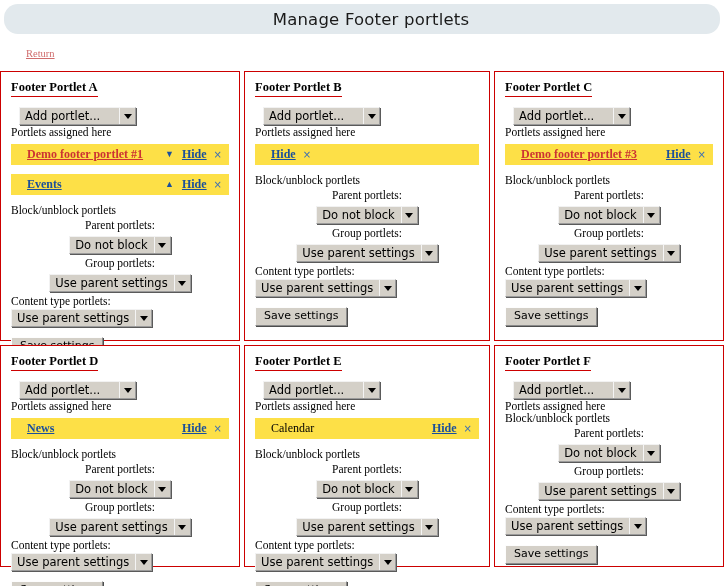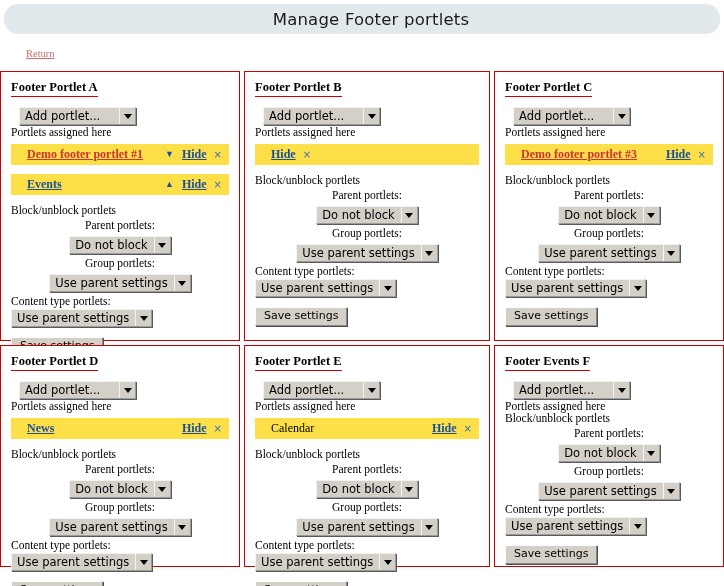--- a/index.html
+++ b/index.html
@@ -392,21 +392,21 @@
             <span class="sel-arrow">
               <i></i>
             </span>
           </span>
         </div><div class="lbl ctype-note">Content type portlets:</div><div style="margin-top:2px"><span class="sel wide">
             <span class="sel-txt">Use parent settings</span>
             <span class="sel-arrow">
               <i></i>
             </span>
           </span></div><div><span class="btn">Save settings</span></div></div>
-      <div class="panel col-c"><div class="panel-title">Footer Events F</div><div style="margin-left:8px"><span class="sel addportlet">
+      <div class="panel col-c"><div class="panel-title">Footer Portlet F</div><div style="margin-left:8px"><span class="sel addportlet">
             <span class="sel-txt">Add portlet...</span>
             <span class="sel-arrow">
               <i></i>
             </span>
           </span></div><div class="lbl assigned-note">Portlets assigned here</div><div style="height:0"></div><div class="lbl ">Block/unblock portlets</div><div class="field-line">
           <span class="lbl">Parent portlets:</span>
           <span class="sel ">
             <span class="sel-txt">Do not block</span>
             <span class="sel-arrow">
               <i></i>

